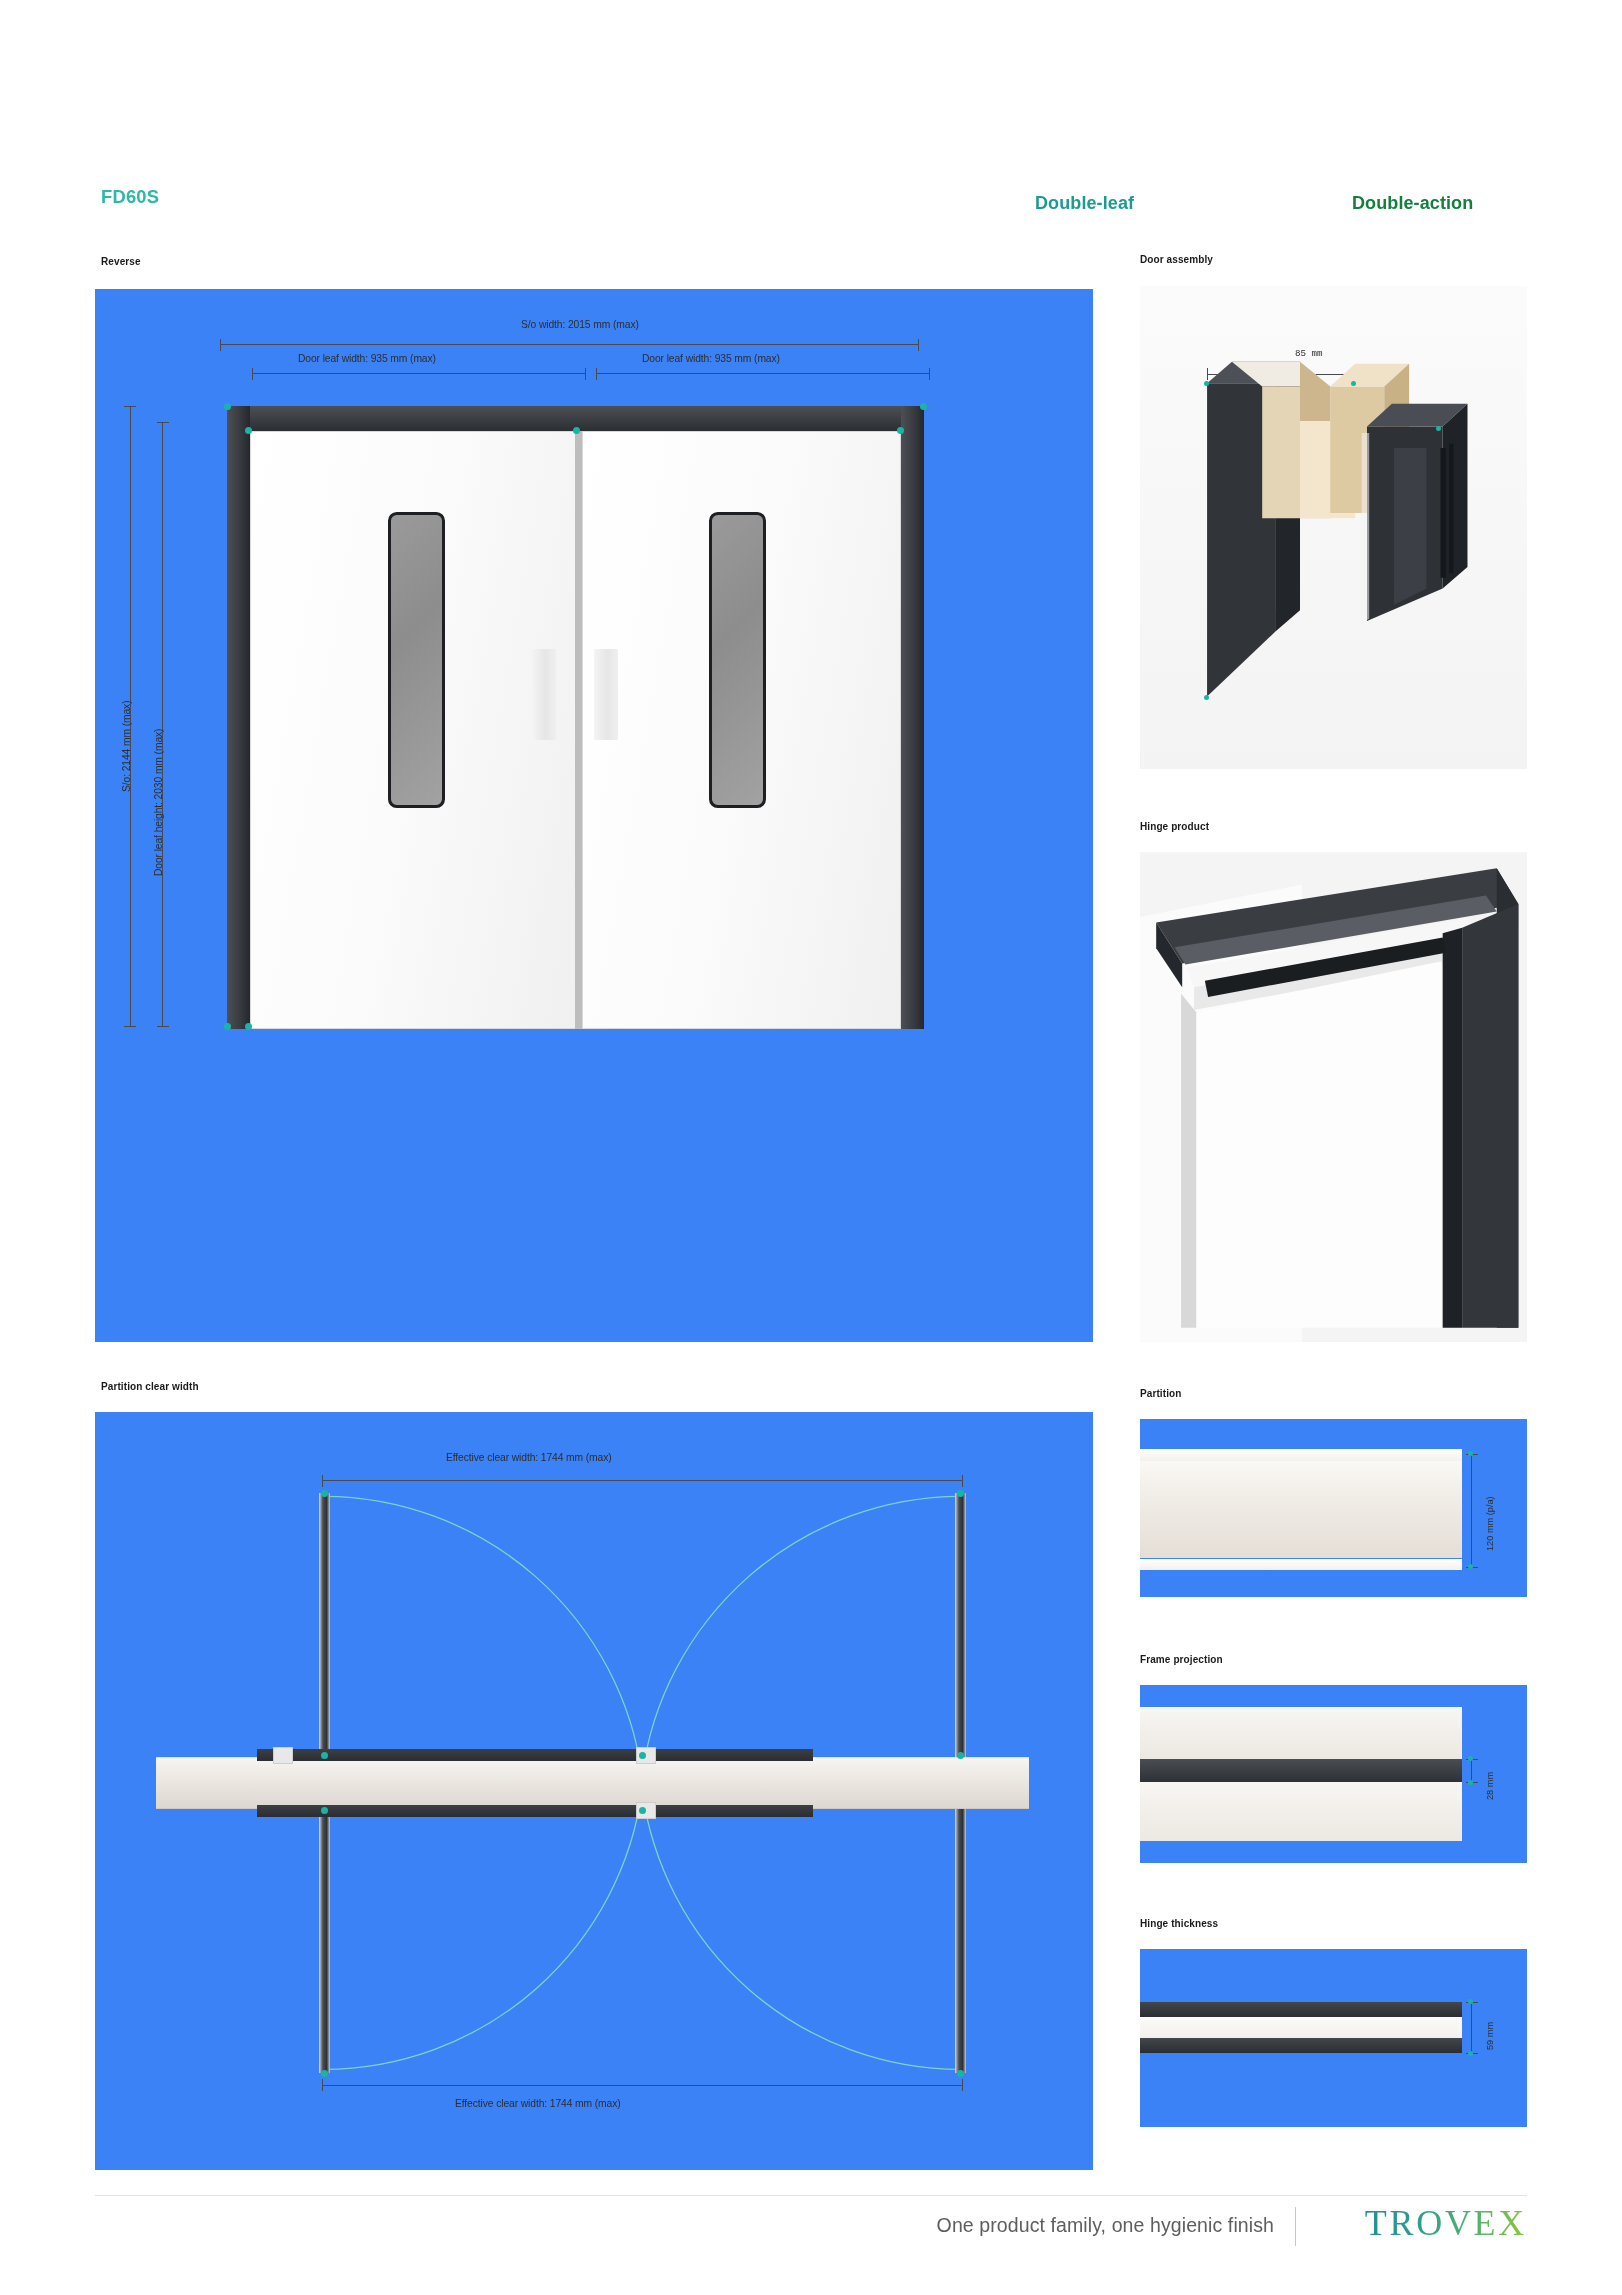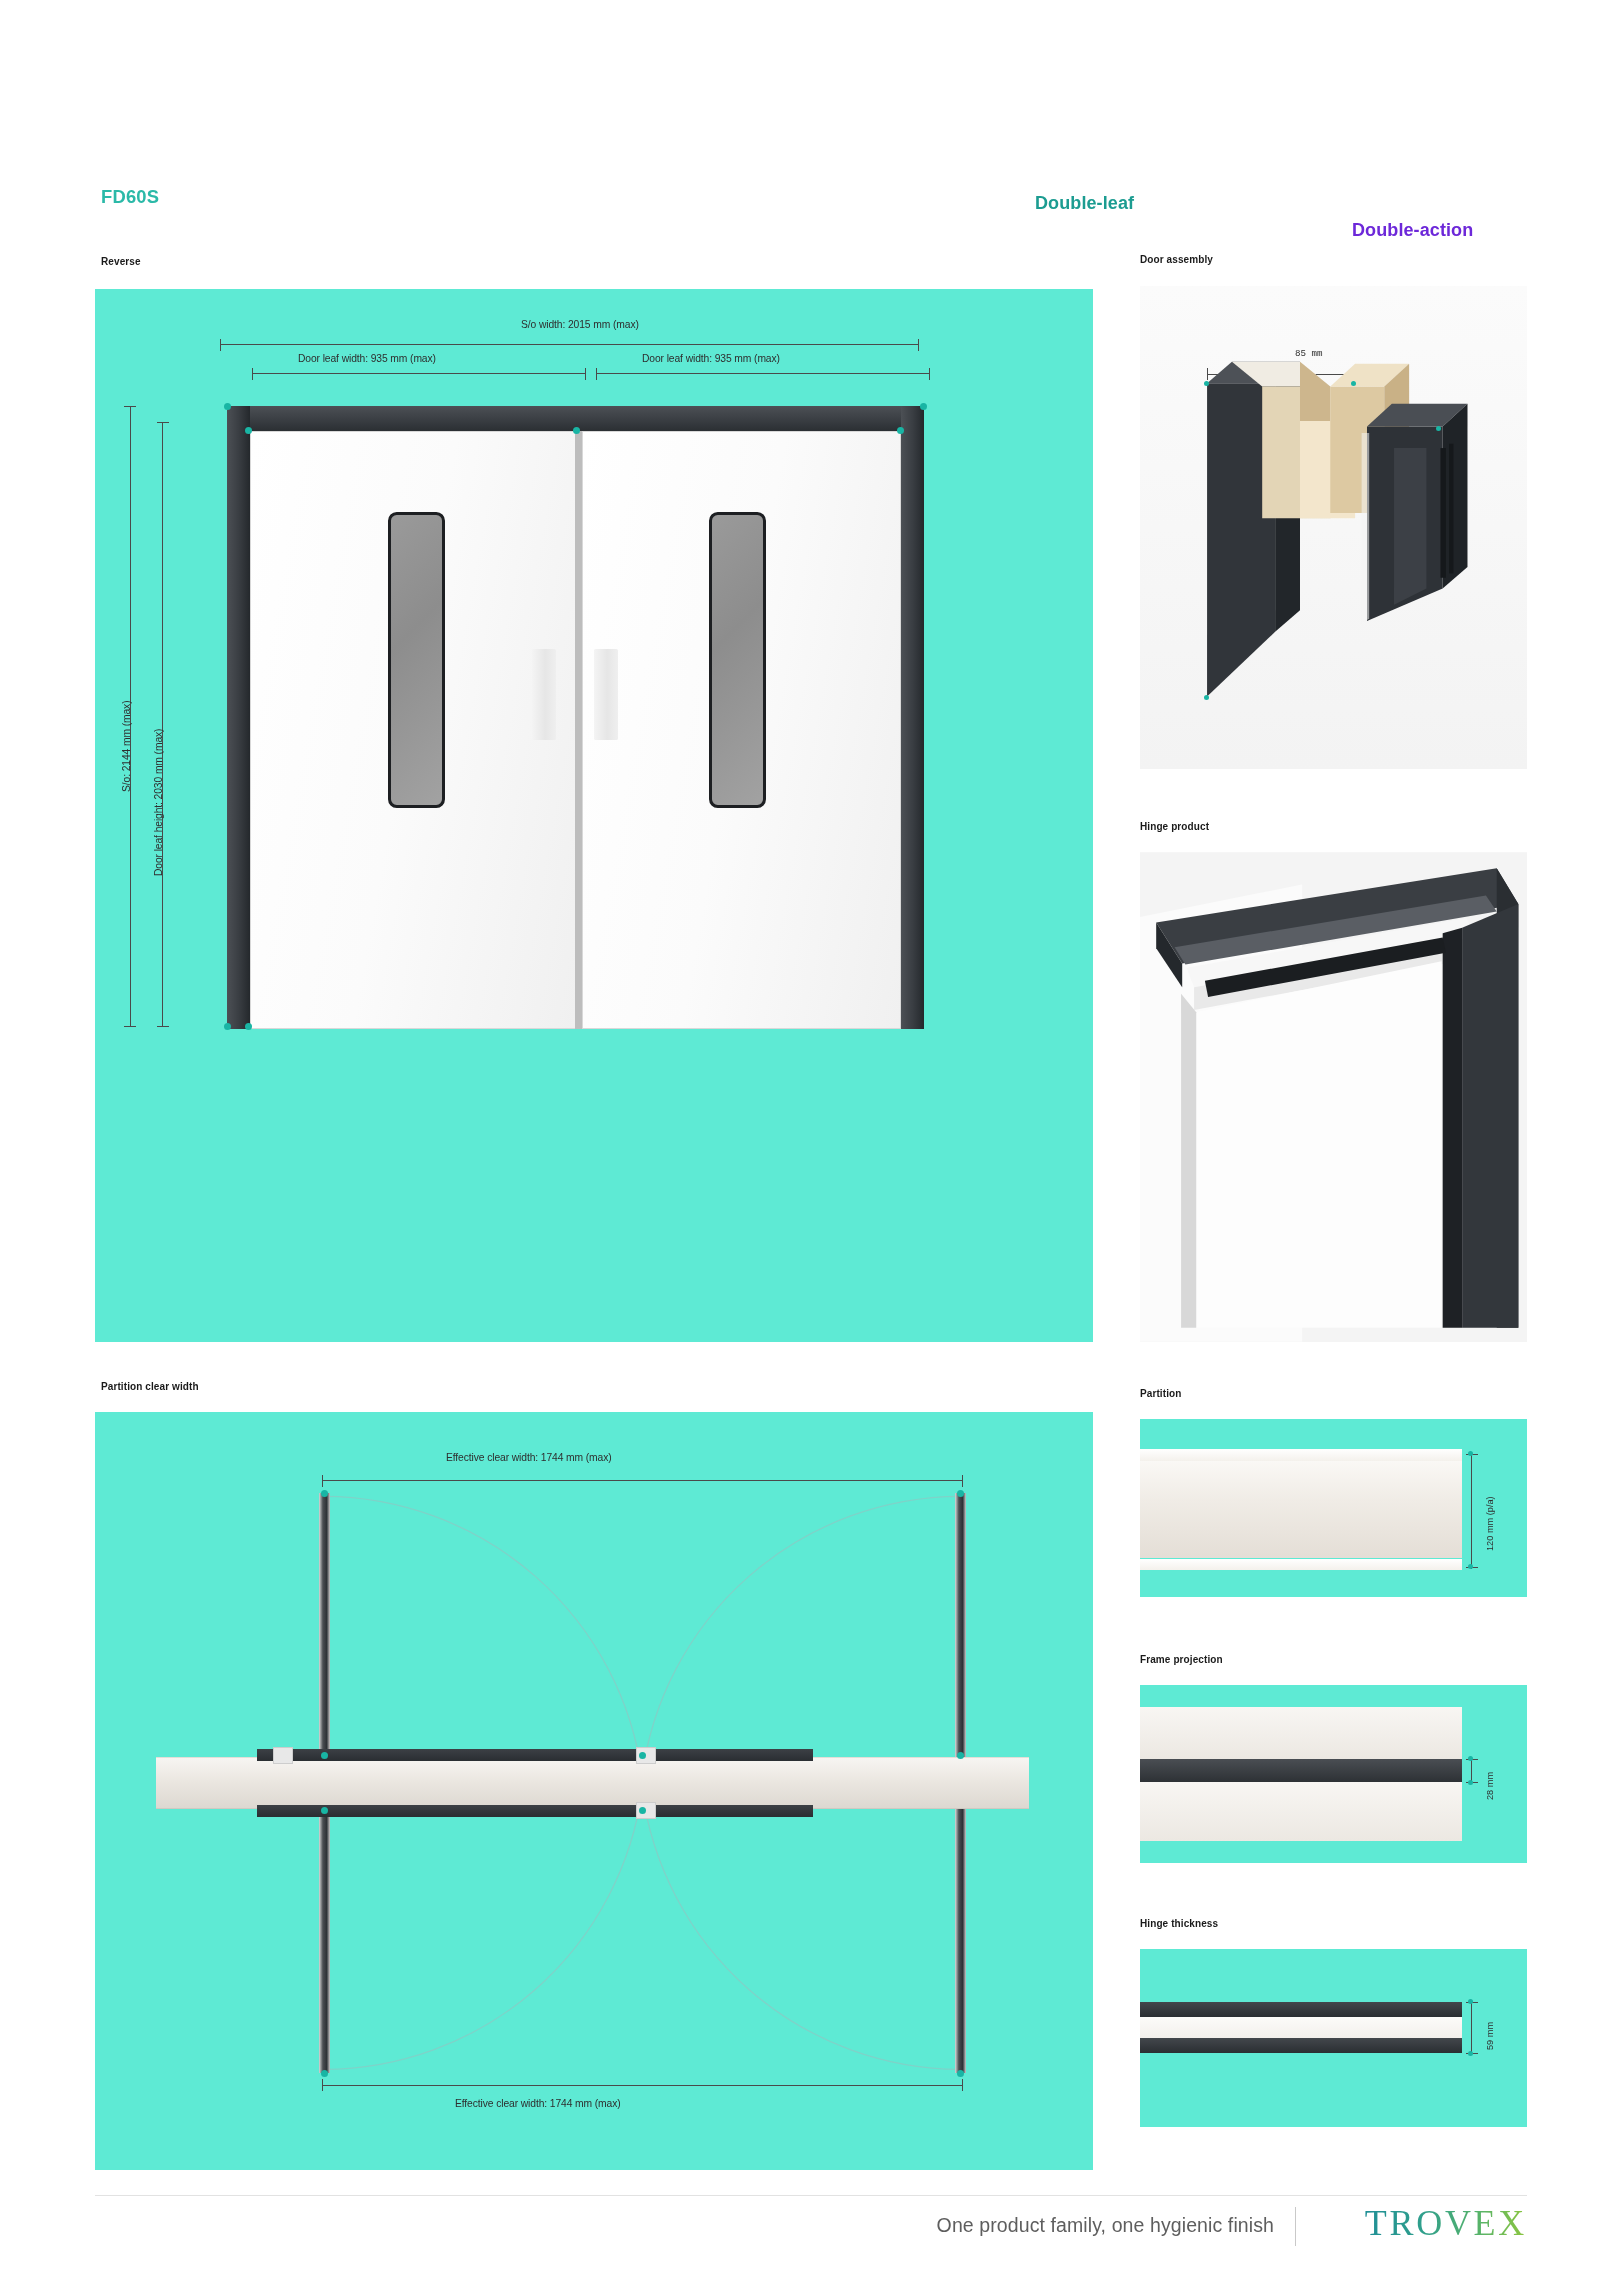--- a/index.html
+++ b/index.html
@@ -29,41 +29,41 @@
   .hdr-mid {
     position: absolute;
     left: 1035px; top: 193px;
     font-size: 18px; font-weight: 700;
     color: #1c9c91; letter-spacing: 0.1px;
   }
   .hdr-right {
     position: absolute;
     left: 1352px; top: 193px;
     font-size: 18px; font-weight: 700;
-    color: #6d28d9; letter-spacing: 0.1px; margin-top: 27px;
+    color: #15803d; letter-spacing: 0.1px;
   }
 
   
   .sect-title {
     position: absolute;
     font-size: 10px; font-weight: 700;
     color: #1a1a1a; letter-spacing: 0.1px;
   }
   #t-reverse   { left: 101px;  top: 256px; }
   #t-ecw       { left: 101px;  top: 1381px; }
   #t-frameasm  { left: 1140px; top: 254px; }
   #t-hinge     { left: 1140px; top: 821px; }
   #t-partition { left: 1140px; top: 1388px; }
   #t-frameproj { left: 1140px; top: 1654px; }
   #t-leafthk   { left: 1140px; top: 1918px; }
 
   
   .panel {
     position: absolute;
-    background: #5eead4;
+    background: #3b82f6;
   }
   #p-reverse   { left: 95px;  top: 289px;  width: 998px; height: 1053px; }
   #p-ecw       { left: 95px;  top: 1412px; width: 998px; height: 758px; }
   #p-frameasm  { left: 1140px; top: 286px;  width: 387px;  height: 483px; }
   #p-hinge     { left: 1140px; top: 852px; width: 387px;  height: 490px; }
   #p-partition { left: 1140px; top: 1419px; width: 387px;  height: 178px; }
   #p-frameproj { left: 1140px; top: 1685px; width: 387px;  height: 178px; }
   #p-leafthk   { left: 1140px; top: 1949px; width: 387px;  height: 178px; }
 
   .dimline-h {           

